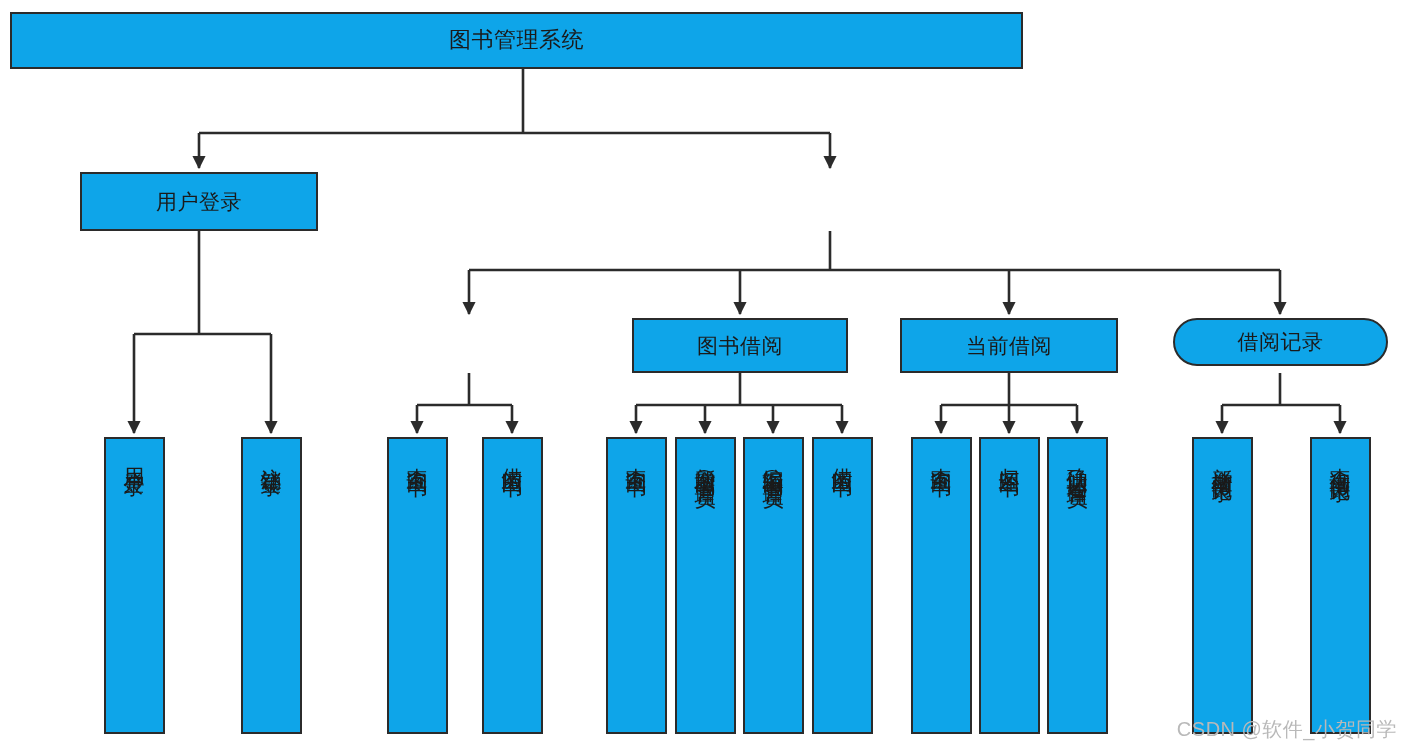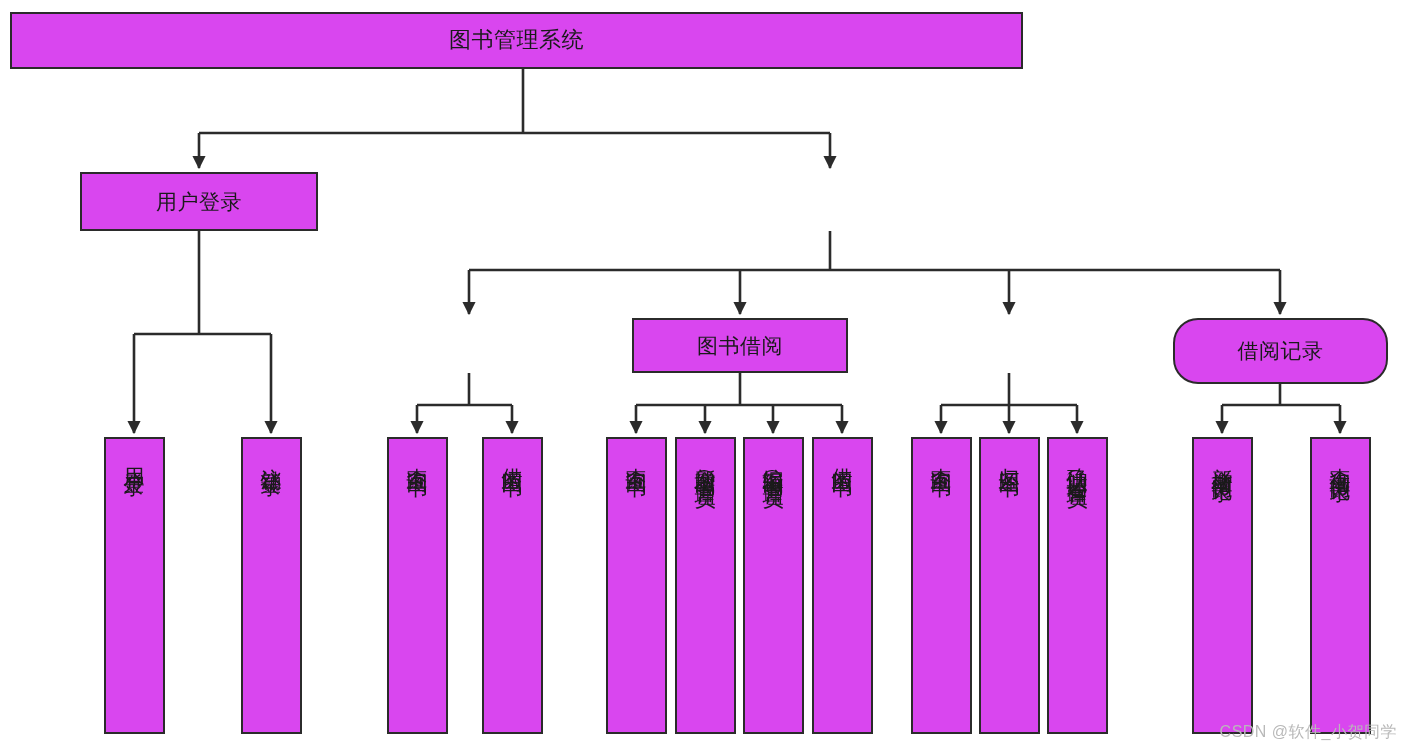--- a/index.html
+++ b/index.html
@@ -23,21 +23,21 @@
     position: absolute;
     left: 0;
     top: 0;
     width: 1405px;
     height: 747px;
     pointer-events: none;
   }
   .node {
     position: absolute;
     box-sizing: border-box;
-    background: #d946ef;
+    background: #0ea5e9;
     border: 2.5px solid #2b2b2b;
     display: flex;
     align-items: center;
     justify-content: center;
     color: #1a1a1a;
   }
   .node .label {
     display: block;
     text-align: center;
     line-height: 1.12;
@@ -56,21 +56,21 @@
     text-orientation: upright;
     font-size: 21px;
     letter-spacing: 3px;
     line-height: 1;
   }
   .node.root .label { font-size: 22px; }
   .watermark {
     position: absolute;
     right: 8px;
     bottom: 4px;
-    font-size: 16px;
+    font-size: 20px;
     color: #b9b9b9;
     white-space: nowrap;
     letter-spacing: 0.5px;
     font-family: "Liberation Sans", "DejaVu Sans", sans-serif;
   }
 </style>
 </head>
 <body>
 
 <div id="diagram-root">
@@ -132,22 +132,25 @@
   <div class="node horizontal" style="left:80px; top:172px; width:238px; height:59px;">
     <span class="label">用户登录</span>
   </div>
 
 
 
   <div class="node horizontal" style="left:632px; top:318px; width:216px; height:55px;justify-content:center;">
     <span class="label">图书借阅</span>
   </div>
 
-
-  <div class="node horizontal" style="left:1173px; top:318px; width:215px; height:66px;border-radius:25px;">
+  <div class="node horizontal" style="left:900px; top:318px; width:218px; height:55px;">
+    <span class="label">当前借阅</span>
+  </div>
+
+  <div class="node horizontal" style="left:1173px; top:318px; width:215px; height:48px;border-radius:25px;">
     <span class="label">借阅记录</span>
   </div>
 
   <div class="node vertical" style="left:104px; top:437px; width:61px; height:297px;">
     <span class="label">用户登录</span>
   </div>
 
   <div class="node vertical" style="left:241px; top:437px; width:61px; height:297px;">
     <span class="label">注销登录</span>
   </div>

